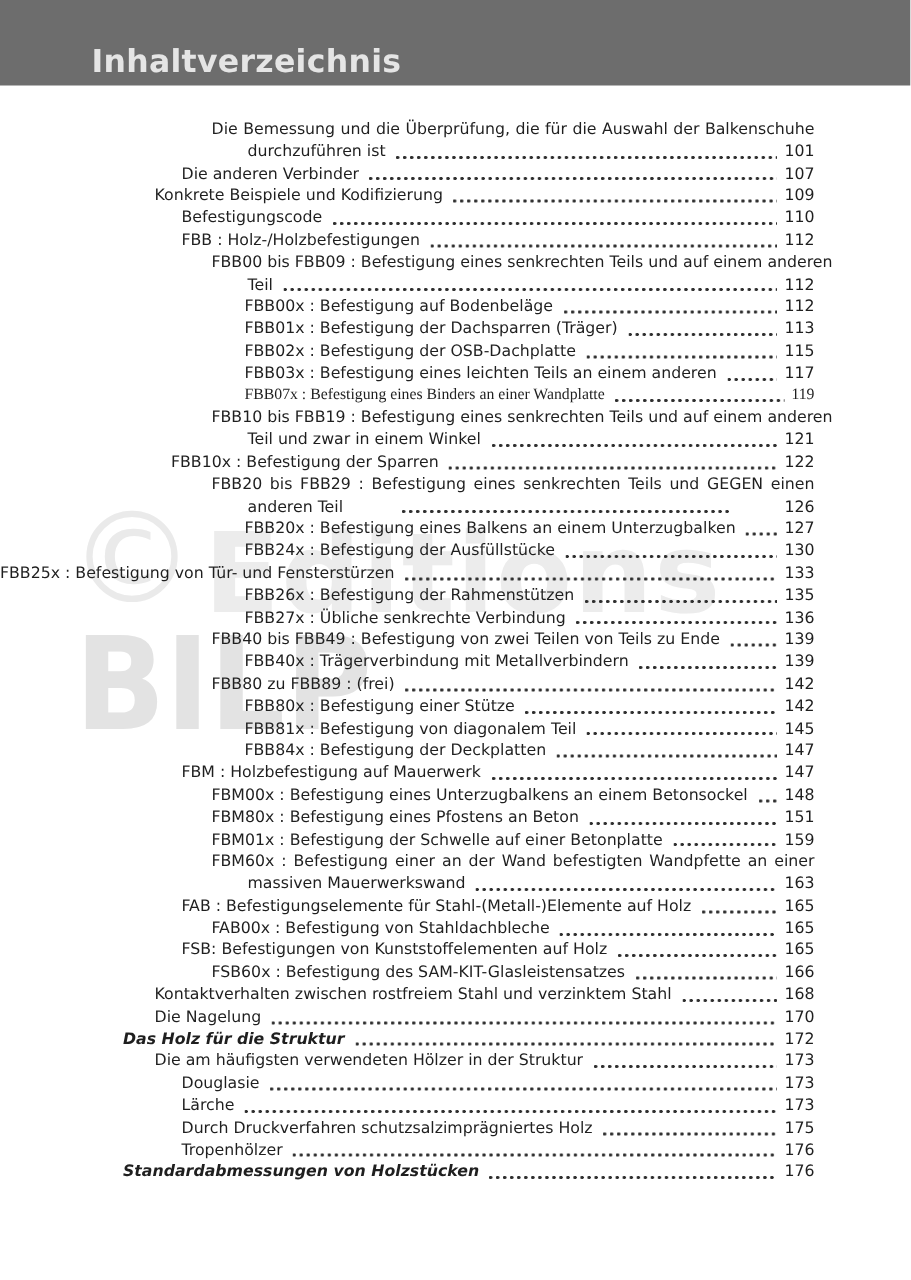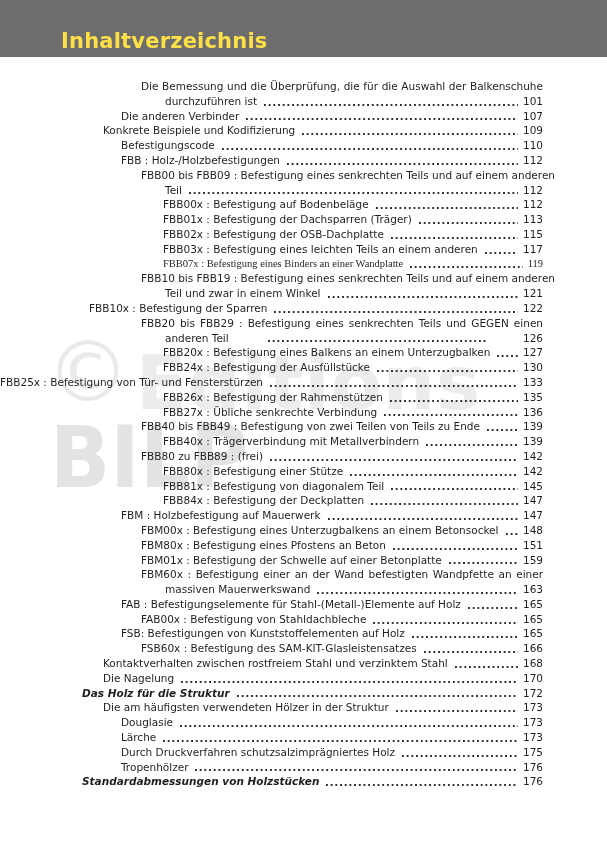--- a/index.html
+++ b/index.html
@@ -9,21 +9,21 @@
     font-family:"DejaVu Sans", sans-serif;
     color:#1f1f1f;
   }
   
   .header-bar {
     position:absolute; left:0; top:0; width:607px; height:57px;
     background:#6d6d6d;
   }
   .header-title {
     position:absolute; left:61px; top:31px;
-    font-size:21px; font-weight:bold; color:#fde047;
+    font-size:21px; font-weight:bold; color:#e5e5e5;
     line-height:1; letter-spacing:0.2px;text-align:center;
   }
   
   .watermark { position:absolute; inset:0; z-index:0; pointer-events:none; }
   .wm-copy {
     position:absolute; left:46px; top:330px;
     font-size:84px; line-height:1; color:#eaeaea; font-weight:normal;
   }
   .wm-editions {
     position:absolute; left:136px; top:346px;
@@ -136,21 +136,21 @@
         <span class="page">119</span>
       </div>
       <div class="row k-head" style="padding-left: 141px;">
         <span class="txt">FBB10 bis FBB19 : Befestigung eines senkrechten Teils und auf einem anderen</span>
       </div>
       <div class="row k-cont" style="padding-left: 165px;">
         <span class="txt">Teil und zwar in einem Winkel</span>
         <span class="dots"></span>
         <span class="page">121</span>
       </div>
-      <div class="row k-entry" style="padding-left: 89px;">
+      <div class="row k-entry" style="padding-left: 114px;">
         <span class="txt">FBB10x : Befestigung der Sparren</span>
         <span class="dots"></span>
         <span class="page">122</span>
       </div>
       <div class="row k-head" style="padding-left: 141px;">
         <span class="txt">FBB20 bis FBB29 : Befestigung eines senkrechten Teils und GEGEN einen</span>
       </div>
       <div class="row k-cont" style="padding-left: 165px; gap: 32px;">
         <span class="txt">anderen Teil</span>
         <span class="dots"></span>

